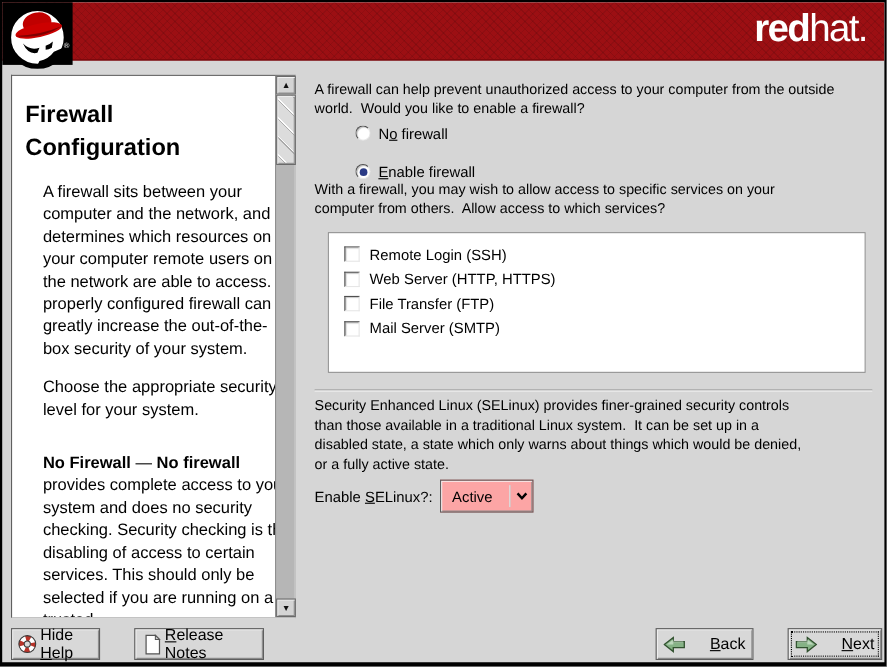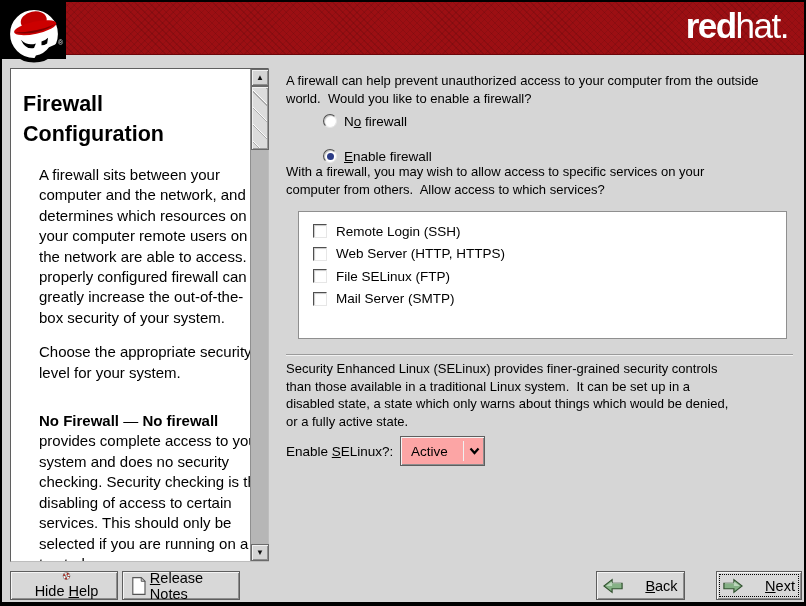--- a/index.html
+++ b/index.html
@@ -127,21 +127,21 @@
 
   
   .btn {
     position:absolute; top:569px; height:29px;
     background:#d8d8d8;
     border:1px solid #5e5e5e;
     box-shadow: inset 1px 1px 0 #f4f4f4, inset -1px -1px 0 #8d8d8d;
     display:flex; align-items:center; justify-content:center; gap:22px;
     font-size:14.5px; color:#000; cursor:default;
   }
-  .btn-hidehelp { left:8px;   width:108px;  justify-content:flex-start; padding-left:5px; gap:3px;flex-direction:column;}
+  .btn-hidehelp { left:8px;   width:81px;  justify-content:flex-start; padding-left:5px; gap:3px;}
   .btn-release  { left:120px; width:118px; justify-content:flex-end; padding-left:7px; gap:3px;}
   .btn-back     { left:594px; width:89px; }
   .btn-next     { left:714px; width:86px; outline:1px dotted #000; outline-offset:-4px; }
 </style>
 </head>
 <body>
 
 <div class="window">
 
   <div class="banner">
@@ -199,21 +199,21 @@
     <div class="svc-row">
       <span class="checkbox"></span>
       <span class="ctl-label">Remote Login (SSH)</span>
     </div>
     <div class="svc-row">
       <span class="checkbox"></span>
       <span class="ctl-label">Web Server (HTTP, HTTPS)</span>
     </div>
     <div class="svc-row">
       <span class="checkbox"></span>
-      <span class="ctl-label">File SELinux (FTP)</span>
+      <span class="ctl-label">File Transfer (FTP)</span>
     </div>
     <div class="svc-row">
       <span class="checkbox"></span>
       <span class="ctl-label">Mail Server (SMTP)</span>
     </div>
   </div>
 
   <div class="separator"></div>
 
   <div class="mtext p-selinux">Security Enhanced Linux (SELinux) provides finer-grained security controls than those available in a traditional Linux system.  It can be set up in a disabled state, a state which only warns about things which would be denied, or a fully active state.</div>

